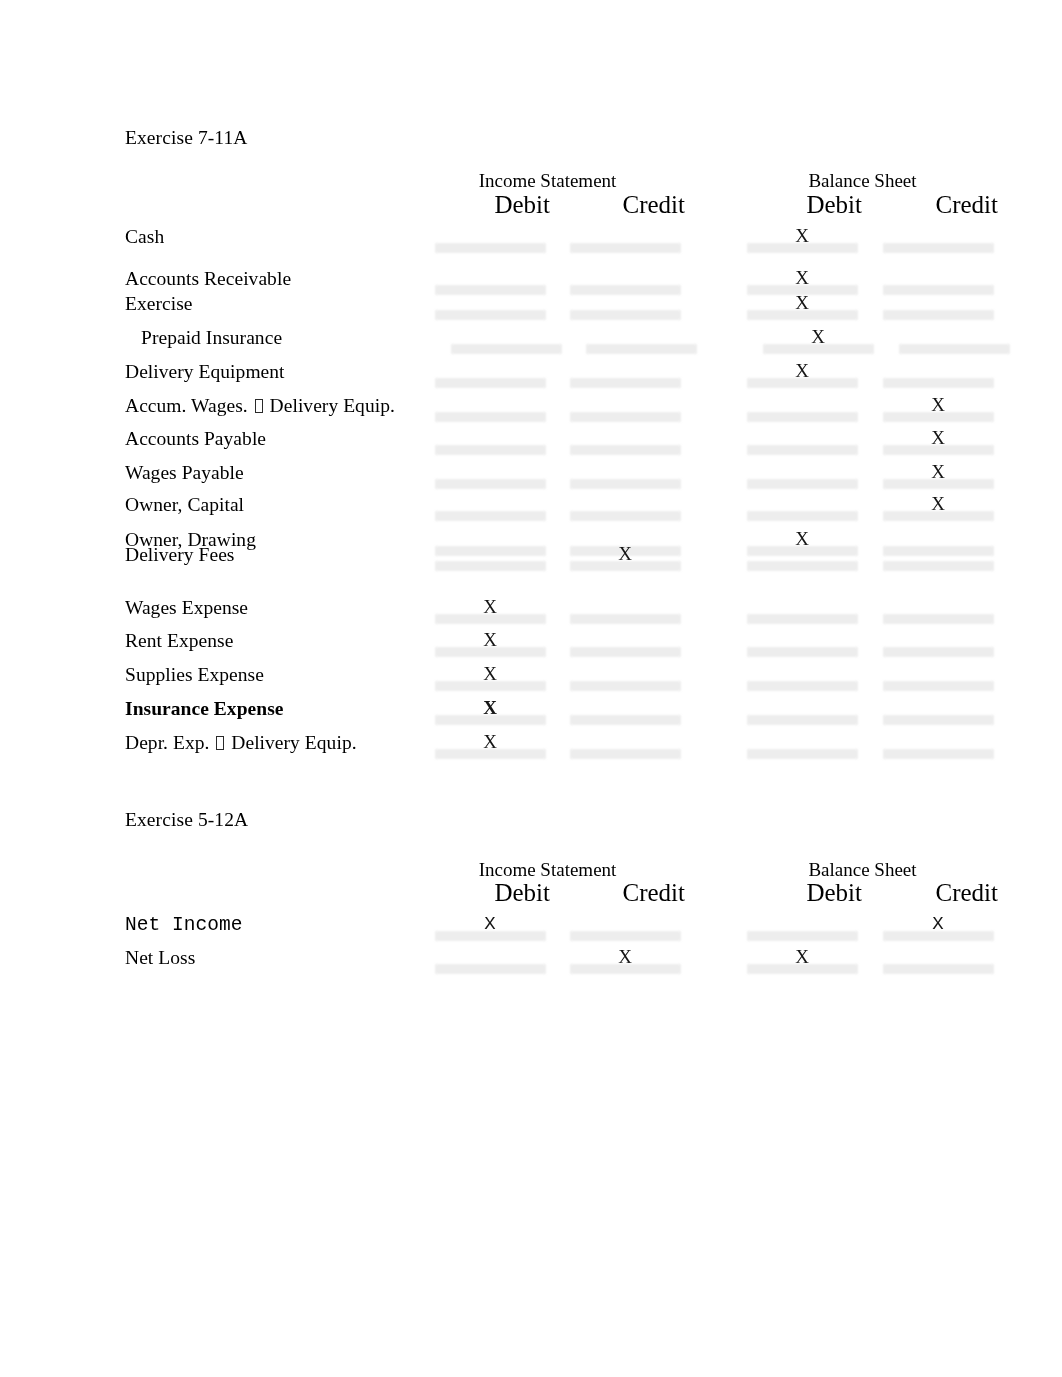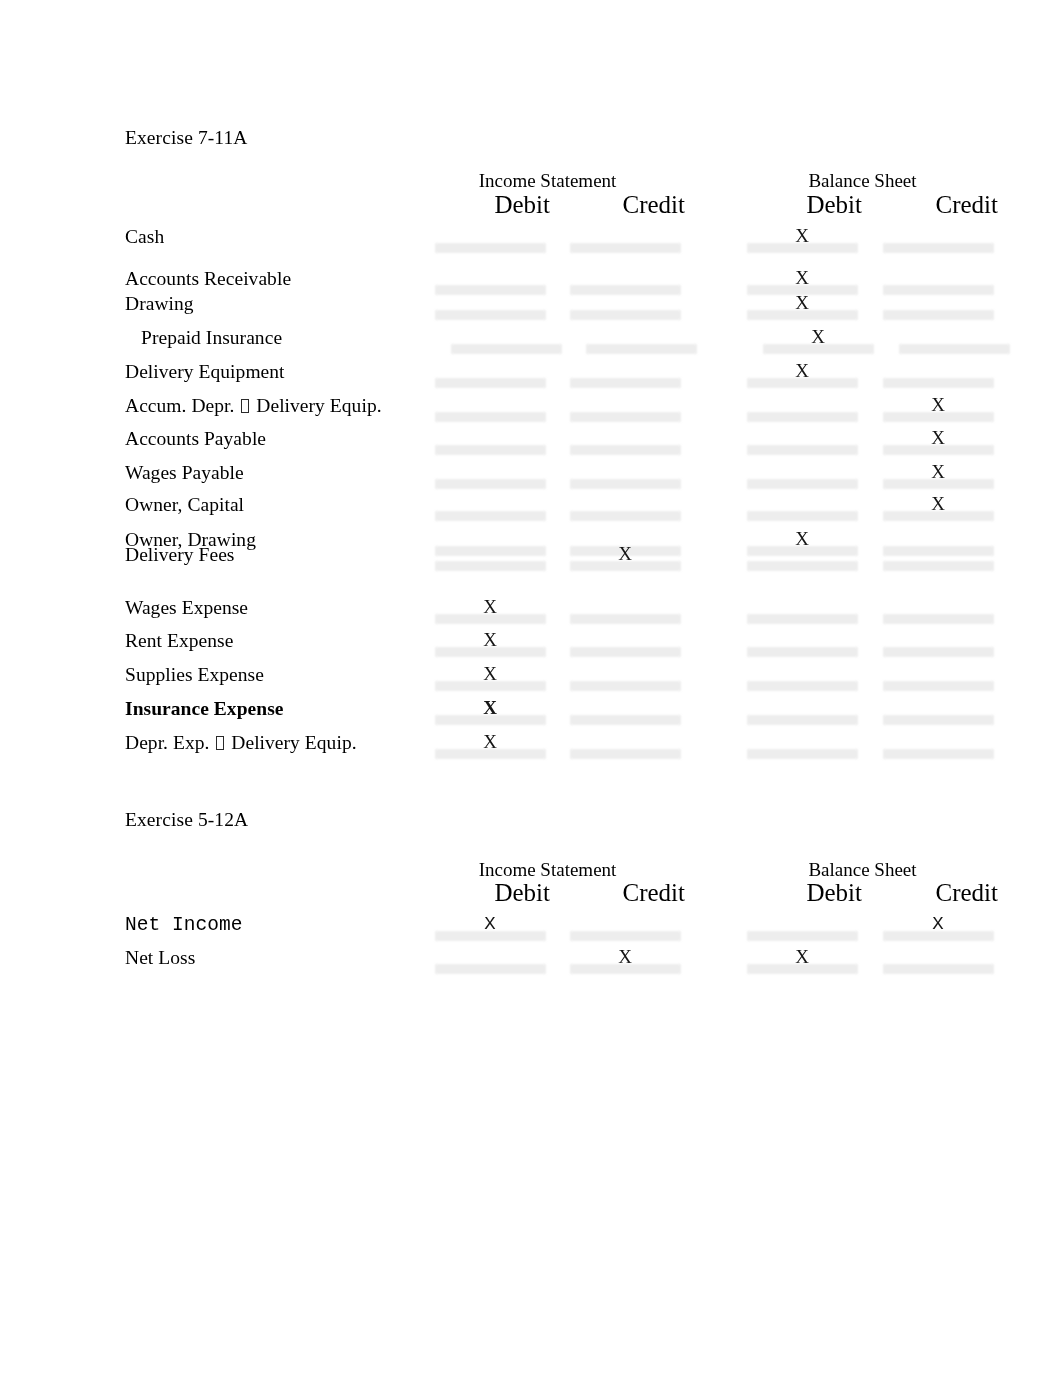--- a/index.html
+++ b/index.html
@@ -177,21 +177,21 @@
             <div class="cell c2">
               <div class="mark">X</div>
               <div class="rule"></div>
             </div>
             <div class="cell c3">
               <div class="mark"></div>
               <div class="rule"></div>
             </div>
           </div>
           <div class="row" style="top: 293.4px;">
-            <div class="row-label">Drawing</div>
+            <div class="row-label">Exercise</div>
             <div class="cell c0">
               <div class="mark"></div>
               <div class="rule"></div>
             </div>
             <div class="cell c1">
               <div class="mark"></div>
               <div class="rule"></div>
             </div>
             <div class="cell c2">
               <div class="mark">X</div>
@@ -234,21 +234,21 @@
             <div class="cell c2">
               <div class="mark">X</div>
               <div class="rule"></div>
             </div>
             <div class="cell c3">
               <div class="mark"></div>
               <div class="rule"></div>
             </div>
           </div>
           <div class="row" style="top: 394.5px;">
-            <div class="row-label"><span>Accum. Depr. </span><span class="tofu"></span><span> Delivery Equip.</span></div>
+            <div class="row-label"><span>Accum. Wages. </span><span class="tofu"></span><span> Delivery Equip.</span></div>
             <div class="cell c0">
               <div class="mark"></div>
               <div class="rule"></div>
             </div>
             <div class="cell c1">
               <div class="mark"></div>
               <div class="rule"></div>
             </div>
             <div class="cell c2">
               <div class="mark"></div>

